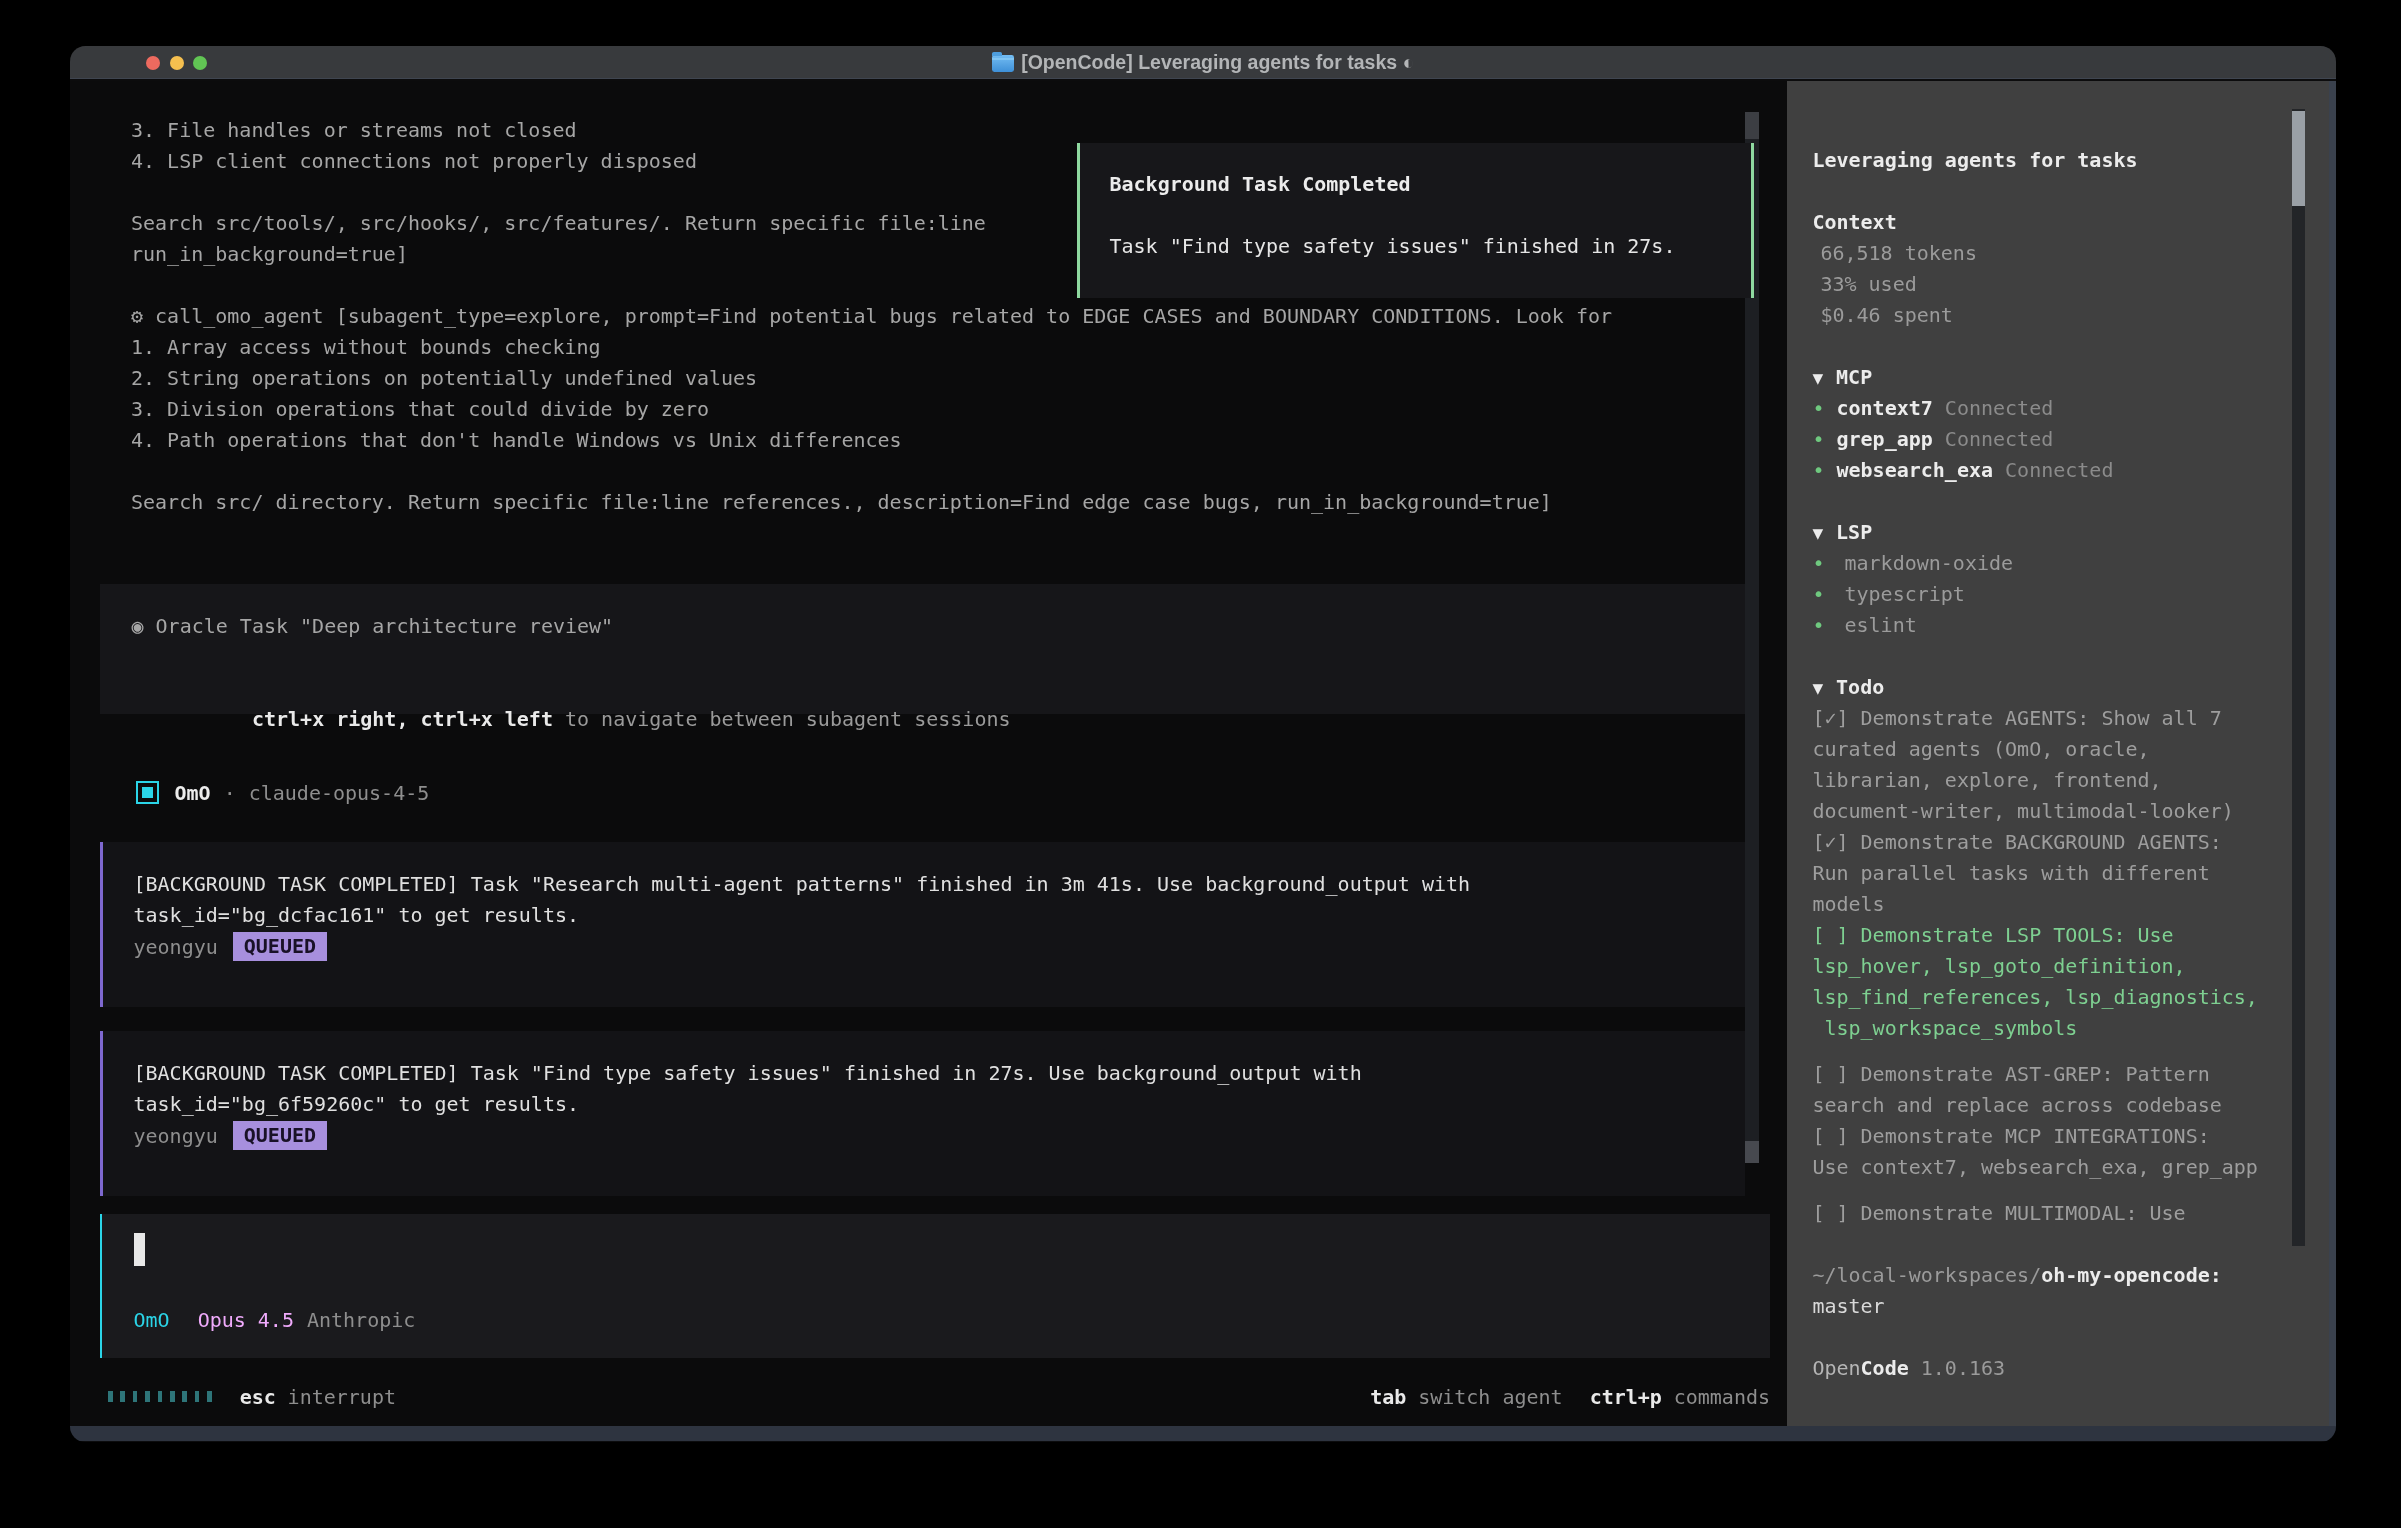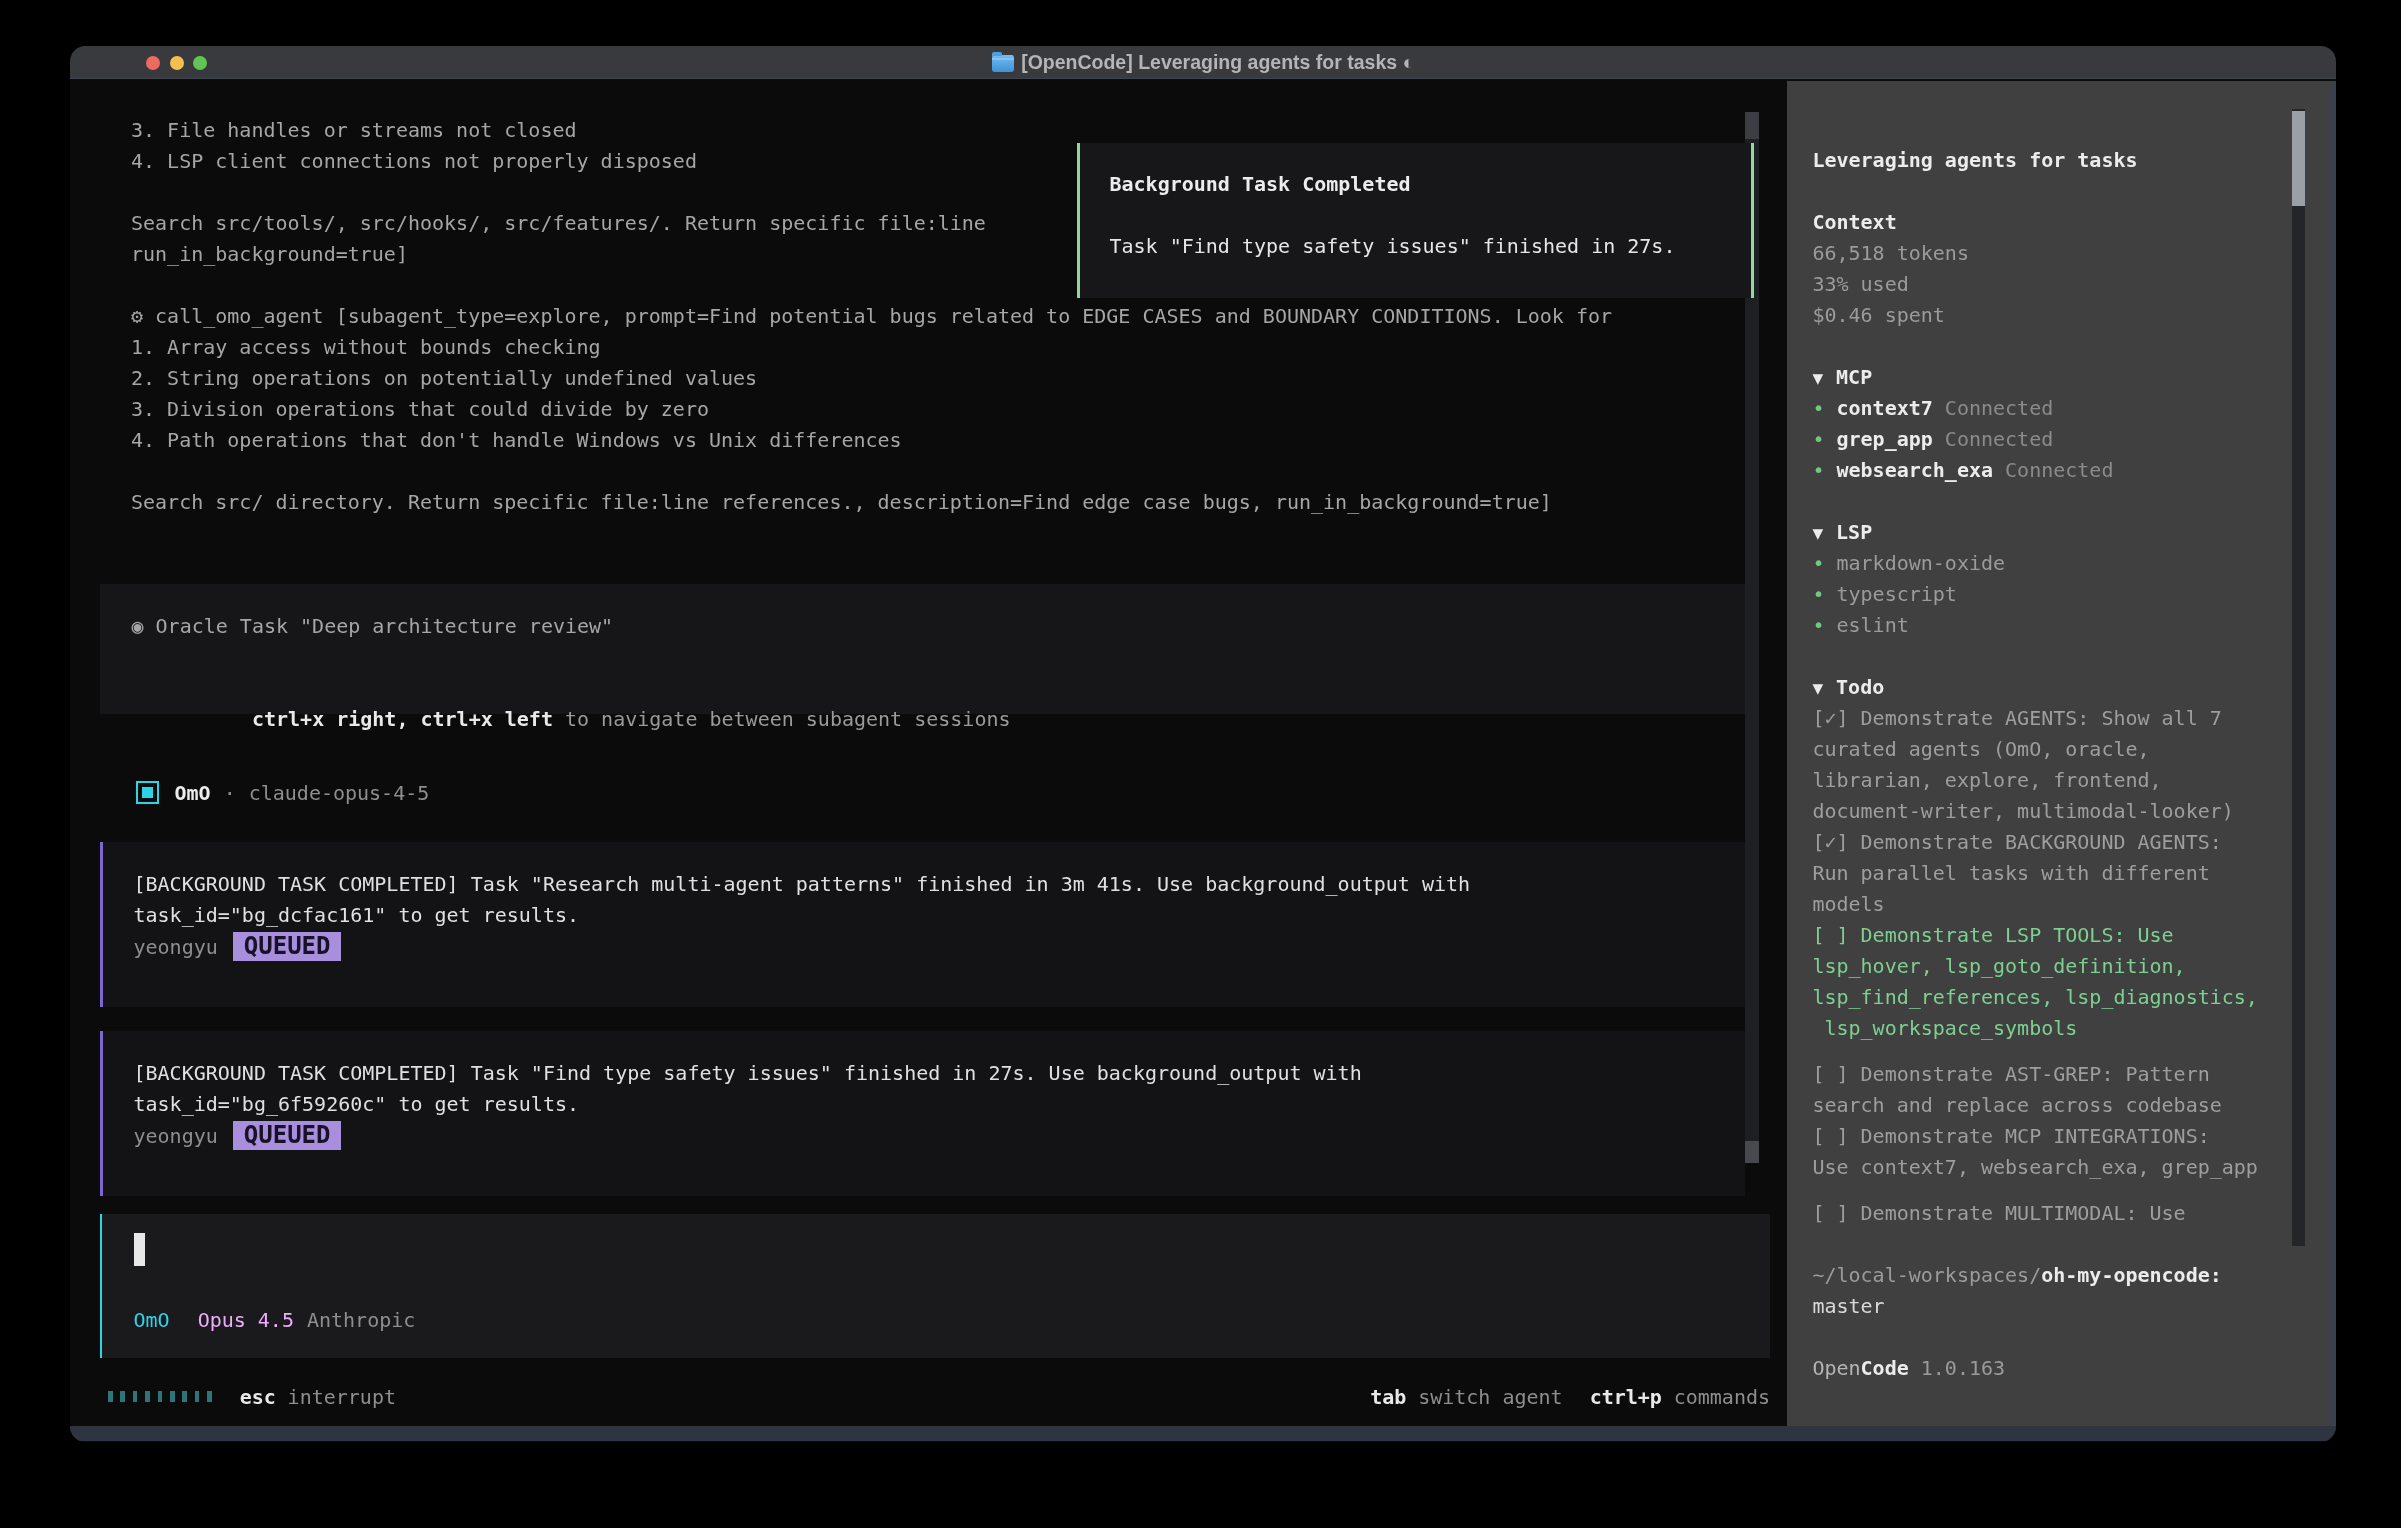--- a/index.html
+++ b/index.html
@@ -53,21 +53,21 @@
   .agent-name { margin-left:16px; font-size:20px; font-weight:bold; color:#ececec; }
   .agent-sep { margin-left:13px; font-size:20px; color:#8e8e8e; }
   .agent-model { margin-left:13px; font-size:20px; color:#8e8e8e; }
 
   .card { position:absolute; left:29.5px; width:1645px; height:165px; background:#131316;
           border-left:3px solid #7e68cf; padding:27px 0 0 31px; z-index:1; }
   .card1 { top:761px; } .card2 { top:950px; }
   .card-line { font-size:20px; color:#e0e0e0; height:31px; line-height:31px; white-space:pre; }
   .card-meta { font-size:20px; color:#8e8e8e; height:31px; display:flex; align-items:center; }
   .badge { display:inline-block; margin-left:15.4px; padding:1.2px 10.6px; background:#a78fdd; color:#191127;
-           font-weight:bold; font-size:24px; line-height:27px; }
+           font-weight:bold; font-size:20px; line-height:27px; }
 
   .input-box { position:absolute; left:29.5px; top:1133px; width:1670px; height:144px; background:#1a1a1d;
                border-left:2.4px solid #2bd5e8; z-index:1; }
   .cursor { position:absolute; left:32px; top:19px; width:11.8px; height:33px; background:#e8e8e8; }
   .model-row { position:absolute; left:32px; top:90px; height:31px; font-size:20px; display:flex; align-items:center; }
   .m-agent { color:#2bd5e8; }
   .m-model { margin-left:28px; color:#f0abfc; font-weight:normal; }
   .m-provider { margin-left:13px; color:#8e8e8e; }
 
   .statusbar { position:absolute; left:38px; top:1298px; width:1662px; height:35px;
@@ -79,21 +79,21 @@
   .act { color:#8e8e8e; margin-left:11.8px; white-space:pre; }
   .key2 { margin-left:27px; }
 
   
   .sidebar { position:absolute; left:1717px; top:35px; width:542px; height:1345px; background:#404040; }
   .sb-content { position:absolute; left:25.4px; top:64px; width:480px; }
   .sb-title { font-size:20px; font-weight:bold; color:#ececec; height:31px; line-height:31px; white-space:pre; }
   .sb-h { font-size:20px; font-weight:bold; color:#ececec; height:31px; line-height:31px; white-space:pre; }
   .arr { margin-right:13px; font-size:17.7px; }
   .sb-line { font-size:20px; height:31px; line-height:31px; white-space:pre; overflow:visible; }
-  .gray { color:#9b9b9b; }
+  .gray { color:#9b9b9b;margin-left:8px; }
   .blank { height:31px; }
   .blt { color:#6fc97f; }
   .mcp-name { color:#ececec; font-weight:bold; }
   .mcp-status { color:#8b8b8b; }
   .todo-done, .todo-pending { color:#9e9e9e; }
   .todo-active { color:#7ed091; }
   .gap-before { margin-top:15px; }
   .ws-prefix { color:#9b9b9b;margin-top:35px; }
   .ws-repo { color:#ececec; font-weight:bold; }
   .ws-branch { color:#d9d9d9; }

